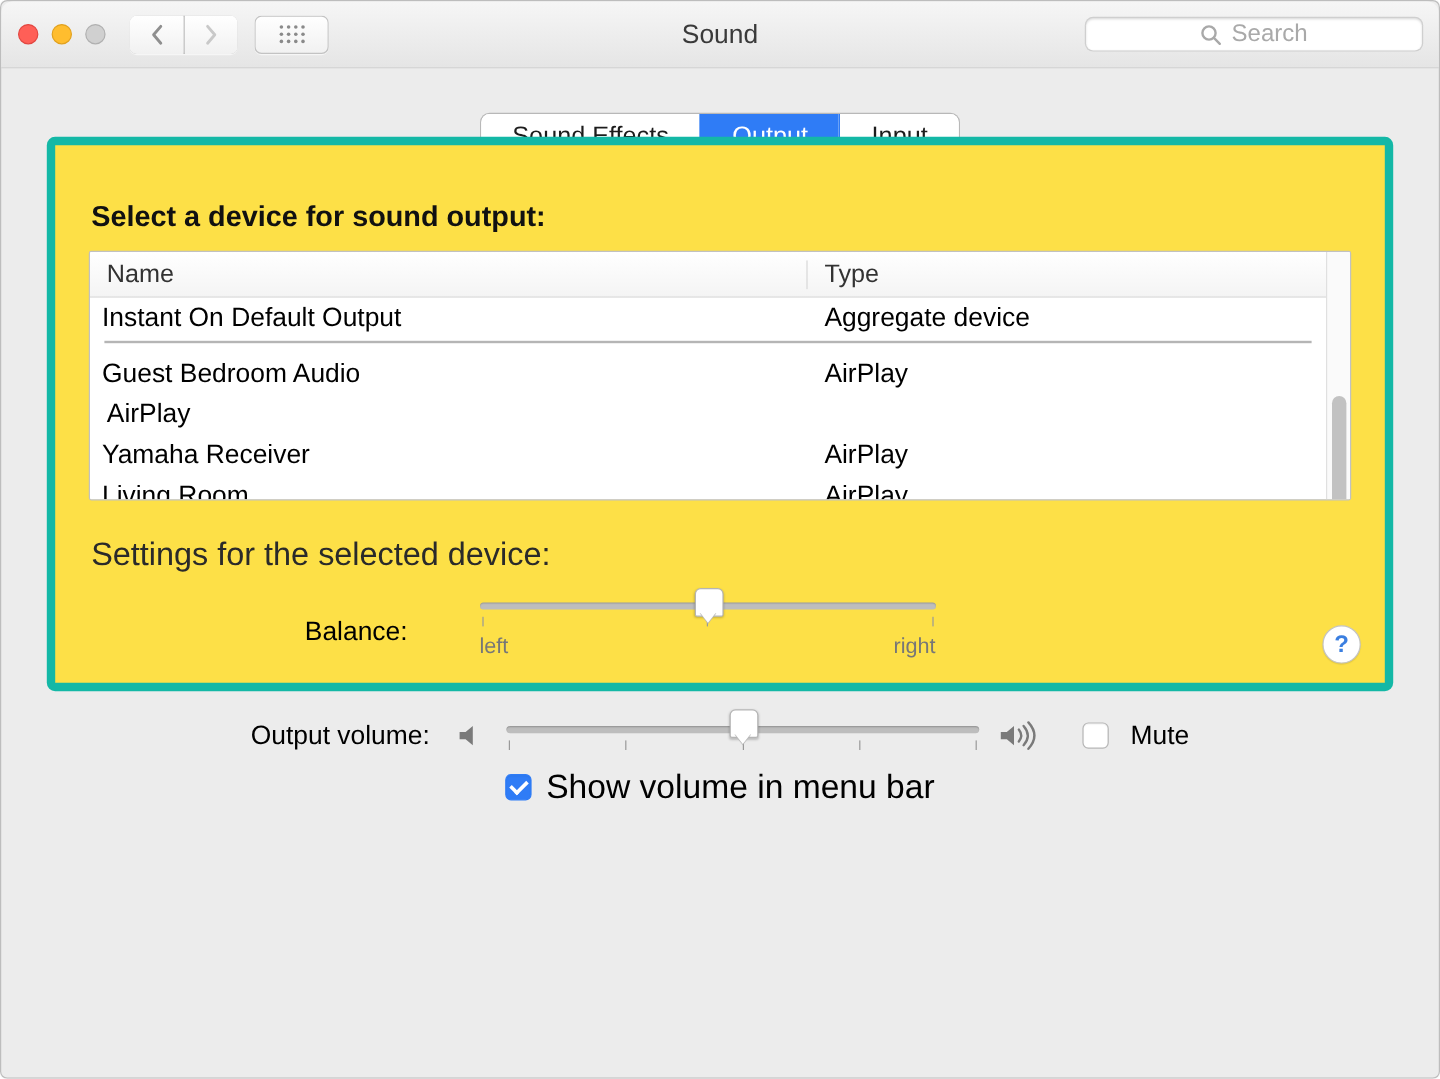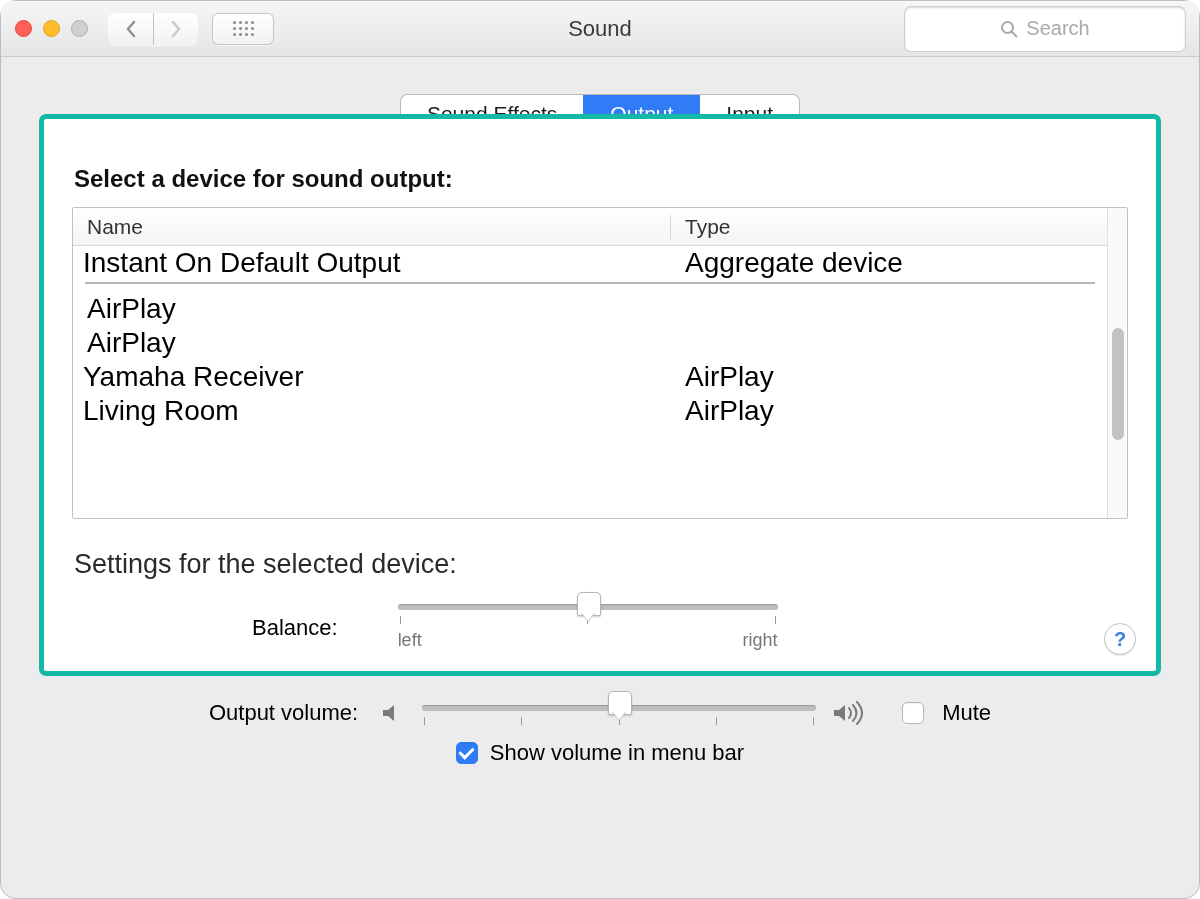--- a/index.html
+++ b/index.html
@@ -7,21 +7,21 @@
     width: 1200px; height: 899px;
     font-family: -apple-system, "Helvetica Neue", Helvetica, Arial, sans-serif;
     background: #fff;
     color: #000;
     overflow: hidden;
   }
   .window {
     width: 1200px; height: 899px;
     background: #ececec;
     border: 1px solid #bdbdbd;
-    border-radius: 16px;
+    border-radius: 6px;
     display: flex;
     flex-direction: column;
     box-shadow: 0 0 0 1px rgba(0,0,0,0.02);
   }
   
   .titlebar {
     height: 56px;
     background: linear-gradient(to bottom, #f6f6f6, #e5e5e5);
     border-bottom: 1px solid #c9c9c9;
     display: flex;
@@ -60,21 +60,21 @@
     color:#8f8f8f;
   }
   .grid-icon { display:grid; grid-template-columns:repeat(4,3px); grid-template-rows:repeat(3,3px); gap:3px; }
   .grid-icon span { width:3px; height:3px; background:#8a8a8a; border-radius:50%; }
   .title {
     position:absolute; left:0; right:0; text-align:center;
     font-size: 22px; color:#3a3a3a; font-weight: 400;
     pointer-events:none;
   }
   .searchbox {
-    margin-left:auto; width: 280px; height:44px;
+    margin-left:auto; width: 280px; height:27px;
     background:#ffffff; border-radius:6px;
     box-shadow: inset 0 1px 2px rgba(0,0,0,0.15), 0 0 0 1px #cfcfcf;
     display:flex; align-items:center; justify-content:center;
     color:#a9a9a9; font-size:20px; gap:8px;
   }
   .searchbox svg { fill:#a9a9a9; }
 
   
   .content { flex:1; padding: 38px 38px 10px 38px; display:flex; flex-direction:column; }
   .segmented {
@@ -88,48 +88,48 @@
     padding: 0 26px; font-size:21px; display:flex; align-items:center;
     color:#1c1c1c; background:#fff; border-left:1px solid #cfcfcf;
   }
   .seg:first-child{border-left:none;}
   .seg.active { background:#2f7cf6; color:#fff; border-left-color:#2f7cf6;}
   .seg.active + .seg { border-left-color:#2f7cf6; }
 
   .panel {
     margin-top: -19px;
     padding: 46px 28px 20px 28px;
-    background: #ffffff;
-    border:5px solid #14b8a6;
+    background: #fde047;
+    border:7px solid #14b8a6;
     border-radius:7px;
     flex:0 0 auto;
     position:relative;
   }
   .panel-heading { font-size:24px; font-weight:700; color:#111; margin-bottom:14px; margin-left:2px;}
 
   .device-table {
     background:#ffffff;
     border:1px solid #c1c1c1;
     border-radius:2px;
-    height: 312px;
+    height: 208px;
     display:flex;
     overflow:hidden;
     box-shadow: inset 0 1px 0 rgba(0,0,0,0.05);
   }
   .dt-main { flex:1; display:flex; flex-direction:column; }
   .dt-header {
     display:flex; height:38px; align-items:center;
     border-bottom:1px solid #d7d7d7;
     background:linear-gradient(to bottom,#ffffff,#f4f4f4);
   }
   .dt-col { padding: 0 14px; font-size:21px; color:#333; }
   .col-name { flex: 0 0 598px; border-right:1px solid #d7d7d7; }
   .col-type { flex:1; }
   .dt-rows { flex:1; overflow:hidden; }
-  .dt-row { display:flex; height:34px; align-items:center; font-size:28px; }
+  .dt-row { display:flex; height:34px; align-items:center; font-size:22px; }
   .dt-row .c-name { flex: 0 0 598px; padding-left:10px; }
   .dt-row .c-type { flex:1; padding-left:14px; }
   .dt-sep { height:2px; background:#b5b5b5; margin: 2px 12px 8px 12px; }
   .dt-scroll {
     width:20px; border-left:1px solid #e0e0e0; position:relative; background:#fafafa;
   }
   .dt-thumb {
     position:absolute; left:4px; width:12px; top:120px; height:112px;
     background:#c2c2c2; border-radius:6px;
   }
@@ -185,21 +185,21 @@
   .checkbox {
     width:22px; height:22px; border-radius:5px; border:1px solid #b5b5b5; background:#fff;
     display:flex; align-items:center; justify-content:center;
     box-shadow: inset 0 1px 1px rgba(0,0,0,0.05);
   }
   .checkbox.checked { background:#2f7cf6; border-color:#2f7cf6; }
   .checkbox.checked::after{
     content:""; width:6px; height:11px; border:solid #fff; border-width:0 3px 3px 0;
     transform: rotate(45deg) translate(-1px,-1px);
   }
-  .menubar-row { display:flex; align-items:center; justify-content:center; gap:12px; margin-top:14px; font-size:22px;}
+  .menubar-row { display:flex; align-items:center; justify-content:center; gap:12px; margin-top:14px; font-size:28px;}
 </style>
 </head>
 <body>
 
 <div class="window">
 
   <div class="titlebar">
     <div class="traffic-lights">
       <div class="tl red"></div>
       <div class="tl yel"></div>
@@ -260,20 +260,21 @@
             <div class="dt-col col-name">Name</div>
             <div class="dt-col col-type">Type</div>
           </div>
           <div class="dt-rows">
             <div class="dt-row">
               <div class="c-name">Instant On Default Output</div>
               <div class="c-type">Aggregate device</div>
             </div>
             <div class="dt-sep"></div>
             <div class="dt-row">
+              <div class="c-name">Guest Bedroom Audio</div>
               <div class="c-type">AirPlay</div>
             </div>
             <div class="dt-row">
               <div class="c-type">AirPlay</div>
             </div>
             <div class="dt-row">
               <div class="c-name">Yamaha Receiver</div>
               <div class="c-type">AirPlay</div>
             </div>
             <div class="dt-row">

